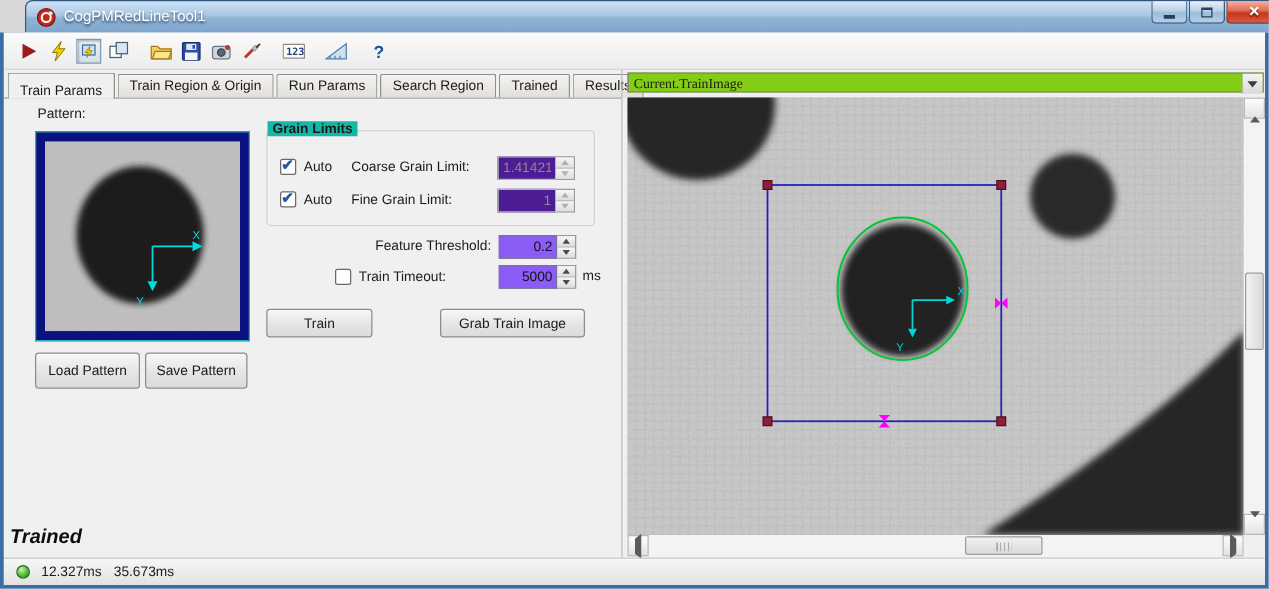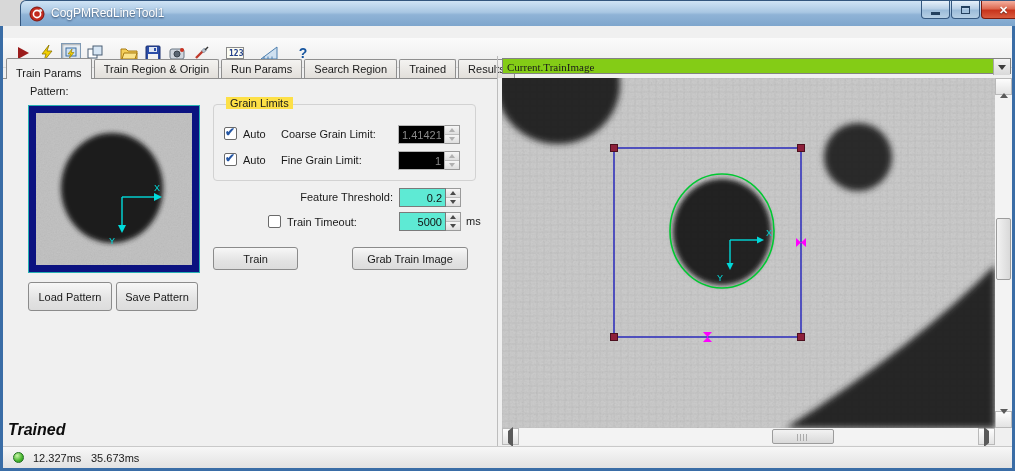--- a/index.html
+++ b/index.html
@@ -18,21 +18,21 @@
   .wbtn.close{width:45px;background:linear-gradient(#f4b0a0,#dd6a52 45%,#c8341c 55%,#d95b3e);border-color:#7c1a0c;}
   .glyph-min{width:9px;height:3px;background:#24415f;margin-top:7px;}
   .glyph-max{width:9px;height:8px;border:1px solid #24415f;border-top:2px solid #24415f;background:transparent;}
   .glyph-close{color:#fff;font-size:11px;font-weight:bold;text-shadow:0 1px 1px rgba(0,0,0,.5);line-height:16px;}
 
   
   .bodyframe{position:absolute;left:0;top:26px;width:1015px;height:445px;background:#3a6da6;padding:0 3px 3px 3px;}
   .inner{position:relative;width:1009px;height:442px;background:#f0f0f0;overflow:hidden;}
 
   
-  .toolbar{position:absolute;left:0;top:0;width:1009px;height:30px;background:linear-gradient(#fbfbfb,#ececec);border-bottom:1px solid #d6d6d6;display:flex;align-items:center;padding-left:8px;margin-top:12px;}
+  .toolbar{position:absolute;left:0;top:0;width:1009px;height:30px;background:linear-gradient(#fbfbfb,#ececec);border-bottom:1px solid #d6d6d6;display:flex;align-items:center;padding-left:8px;}
   .tbtn{width:24px;height:24px;display:flex;align-items:center;justify-content:center;border:1px solid transparent;border-radius:2px;flex:0 0 auto;}
   .tsep{width:10px;flex:0 0 auto;}
   .ico-play{width:0;height:0;border-top:6px solid transparent;border-bottom:6px solid transparent;border-left:11px solid #9b1c1c;}
   .live-box{position:relative;width:20px;height:20px;background:linear-gradient(#eef3f8,#d4dfe9);border:1px solid #7f9ab5;box-shadow:inset 1px 1px 2px rgba(0,0,0,.3);display:flex;align-items:center;justify-content:center;}
   .help-q{font-size:14px;font-weight:bold;color:#14539e;}
 
   
   .main{position:absolute;left:0;top:30px;width:1009px;height:390px;}
   .left-pane{position:absolute;left:0;top:0;width:494px;height:390px;}
   .right-pane{position:absolute;left:494px;top:0;width:515px;height:390px;border-left:1px solid #bdbdbd;}
@@ -49,26 +49,26 @@
   .pattern-box{position:absolute;left:25px;top:26px;width:172px;height:168px;border:1px solid #27b0b4;background:#0b1280;}
   .pattern-img{position:absolute;left:7px;top:7px;width:156px;height:152px;}
   .btn{display:block;position:absolute;height:29px;background:linear-gradient(#f7f7f7,#e3e3e3 60%,#dcdcdc);border:1px solid #8b8b8b;border-radius:3px;font-size:11px;text-align:center;line-height:20px;color:#1a1a1a;padding:0;font-family:"Liberation Sans",sans-serif;}
   .btn-load{left:25px;top:203px;width:84px;}
   .btn-save{left:113px;top:203px;width:82px;}
   .btn-train{left:210px;top:168px;width:85px;height:23px;}
   .btn-grab{left:349px;top:168px;width:116px;height:23px;}
 
   
   .groupbox{position:absolute;left:210px;top:25px;width:263px;height:77px;border:1px solid #d2d2d2;border-radius:4px;}
-  .group-title{position:absolute;left:12px;top:-8px;background:#fde047;padding:0 4px;}
+  .group-title{position:absolute;left:0;top:-8px;background:#14b8a6;padding:0 4px;font-weight:bold;}
 
   .cb{position:absolute;width:13px;height:13px;background:#fff;border:1px solid #6a6a6a;border-radius:2px;}
   .cb.checked::after{content:"\2714";position:absolute;left:0;top:-3px;font-size:12px;color:#2456a4;font-weight:bold;}
-  .field{position:absolute;height:19px;border:1px solid #7a7a7a;background:#5eead4;font-size:11px;text-align:right;padding:0 3px;font-family:"Liberation Sans",sans-serif;color:#111;}
-  .field.disabled{background:#000000;color:#8a8a8a;border-color:#b5b5b5;}
+  .field{position:absolute;height:19px;border:1px solid #7a7a7a;background:#8b5cf6;font-size:11px;text-align:right;padding:0 3px;font-family:"Liberation Sans",sans-serif;color:#111;}
+  .field.disabled{background:#4c1d95;color:#8a8a8a;border-color:#b5b5b5;}
   .spin{position:absolute;width:15px;height:19px;display:flex;flex-direction:column;border:1px solid #9a9a9a;border-left:none;background:#e9e9e9;}
   .spin div{flex:1;display:flex;align-items:center;justify-content:center;background:linear-gradient(#f6f6f6,#dedede);}
   .spin div+div{border-top:1px solid #bdbdbd;}
   .spin .u::before{content:"";border-left:3px solid transparent;border-right:3px solid transparent;border-bottom:4px solid #4a4a4a;}
   .spin .d::before{content:"";border-left:3px solid transparent;border-right:3px solid transparent;border-top:4px solid #4a4a4a;}
   .spin.disabled .u::before{border-bottom-color:#b0b0b0;}
   .spin.disabled .d::before{border-top-color:#b0b0b0;}
   .lbl{position:absolute;font-size:11px;color:#1a1a1a;white-space:nowrap;}
 
   .trained{position:absolute;left:5px;top:342px;font-size:16px;font-weight:bold;font-style:italic;color:#0d0d0d;}

